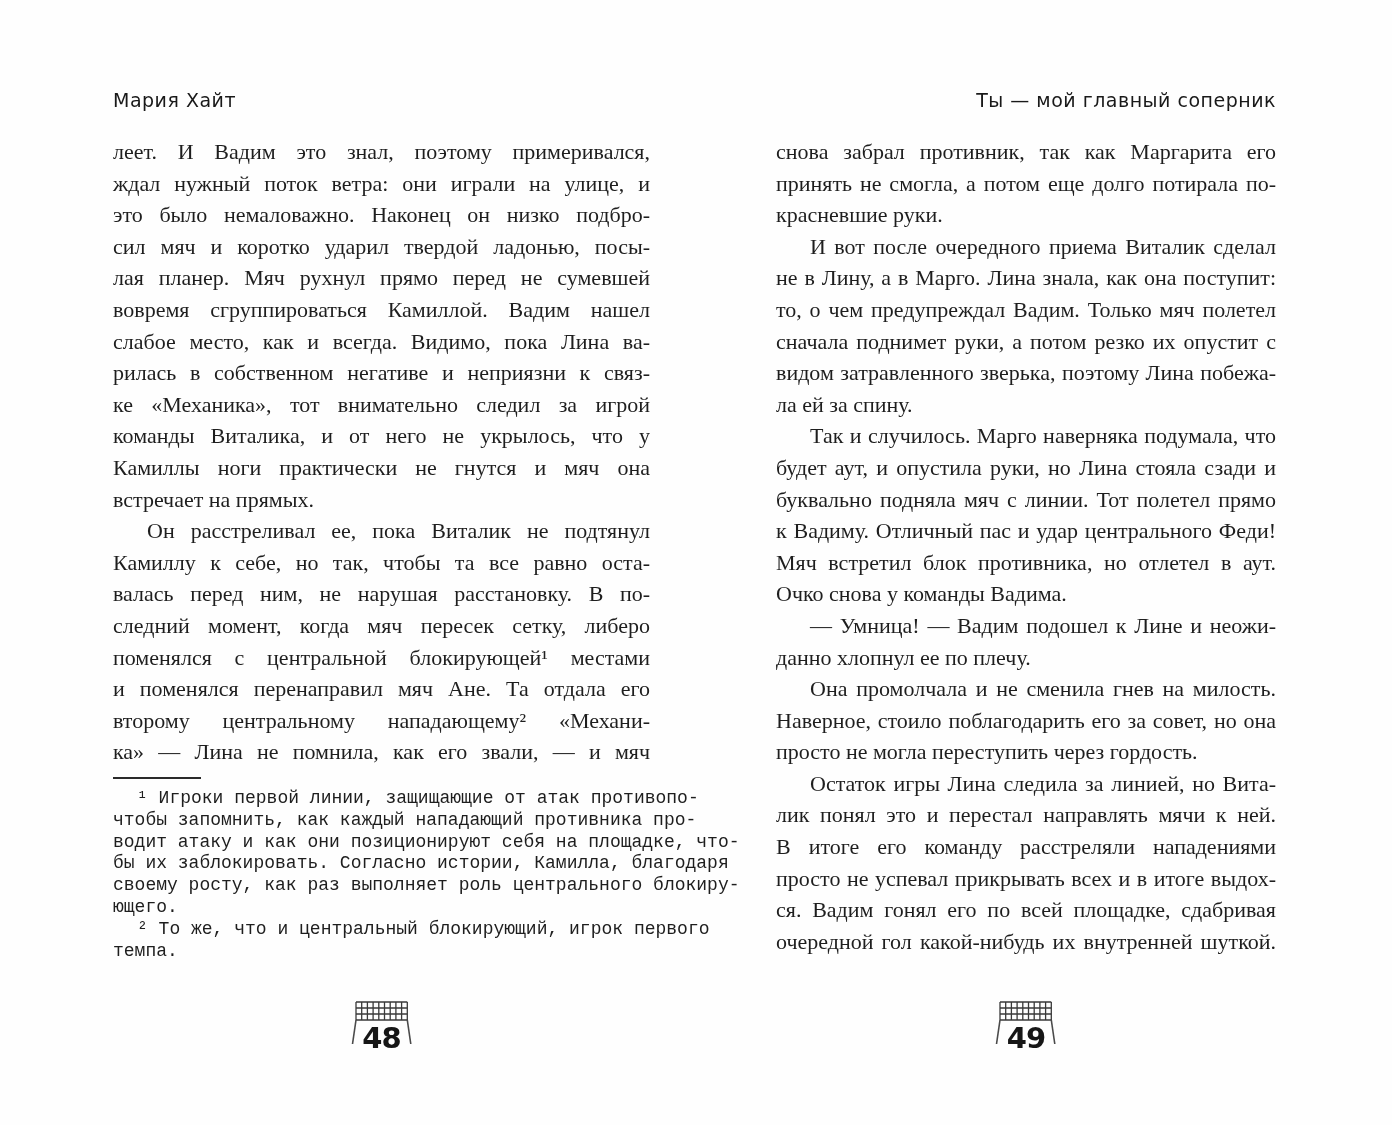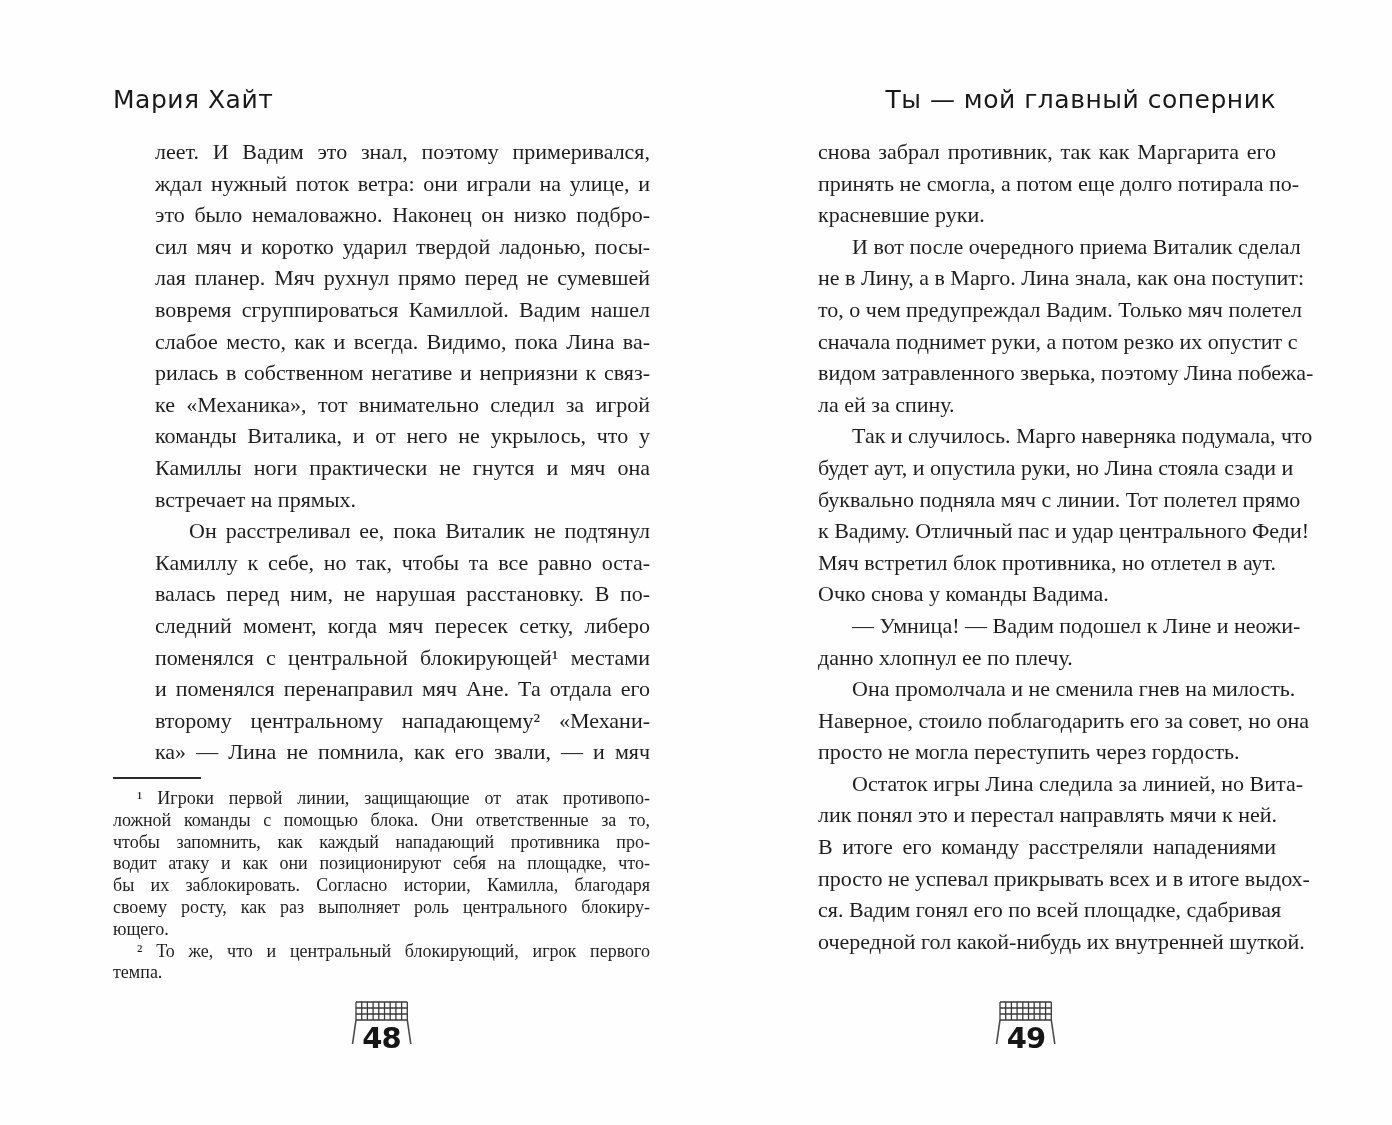--- a/index.html
+++ b/index.html
@@ -13,27 +13,27 @@
   }
   .page {
     position: absolute; top: 0; height: 1125px;
   }
   .page-left  { left: 113px; width: 537px; }
   .page-right { left: 776px; width: 500px; }
 
   .running-head {
     position: absolute; top: 86px; left: 0; right: 0;
     font-family: "DejaVu Sans", sans-serif;
-    font-size: 25px; line-height: 28px;
+    font-size: 19px; line-height: 28px;
     letter-spacing: 0.5px;
     color: #191919;
   }
   .running-head.align-right { text-align: right; }
 
-  .body-block { position: absolute; top: 136px; left: 0; right: 0; margin-left: 42px; }
+  .body-block { position: absolute; top: 136px; left: 0; right: 0; }
 
   .line {
     font-size: 22px;
     line-height: 31.6px;
     text-align: justify;
     text-align-last: justify;
     white-space: nowrap;
     hyphens: none;
     overflow: visible;
   }
@@ -42,20 +42,21 @@
 
   .footnote-sep {
     position: absolute; top: 777px; left: 0;
     width: 88px; height: 0;
     border-top: 2px solid #2a2a2a;
   }
   .footnotes-block { position: absolute; top: 788px; left: 0; right: 0; }
   .footnotes-block .line {
     font-size: 18px;
     line-height: 21.8px;
+    font-family: Liberation Mono, monospace;
   }
   .footnotes-block .line.indent { padding-left: 24px; }
 
   .page-footer {
     position: absolute; top: 1001px; left: 0; right: 0;
     display: flex; flex-direction: column; align-items: center;
   }
   .net-icon { display: block; }
   .pagenum {
     font-family: "DejaVu Sans", sans-serif;
@@ -93,21 +94,20 @@
       <div class="line">поменялся с центральной блокирующей¹ местами</div>
       <div class="line">и поменялся перенаправил мяч Ане. Та отдала его</div>
       <div class="line">второму центральному нападающему² «Механи-</div>
       <div class="line">ка» — Лина не помнила, как его звали, — и мяч</div>
     </div>
 
   <div class="footnote-sep"></div>
 
   <div class="footnotes-block">
       <div class="line indent">¹ Игроки первой линии, защищающие от атак противопо-</div>
-      <div class="line">ложной команды с помощью блока. Они ответственные за то,</div>
       <div class="line">чтобы запомнить, как каждый нападающий противника про-</div>
       <div class="line">водит атаку и как они позиционируют себя на площадке, что-</div>
       <div class="line">бы их заблокировать. Согласно истории, Камилла, благодаря</div>
       <div class="line">своему росту, как раз выполняет роль центрального блокиру-</div>
       <div class="line par-end">ющего.</div>
       <div class="line indent">² То же, что и центральный блокирующий, игрок первого</div>
       <div class="line par-end">темпа.</div>
     </div>
 
   <div class="page-footer">

